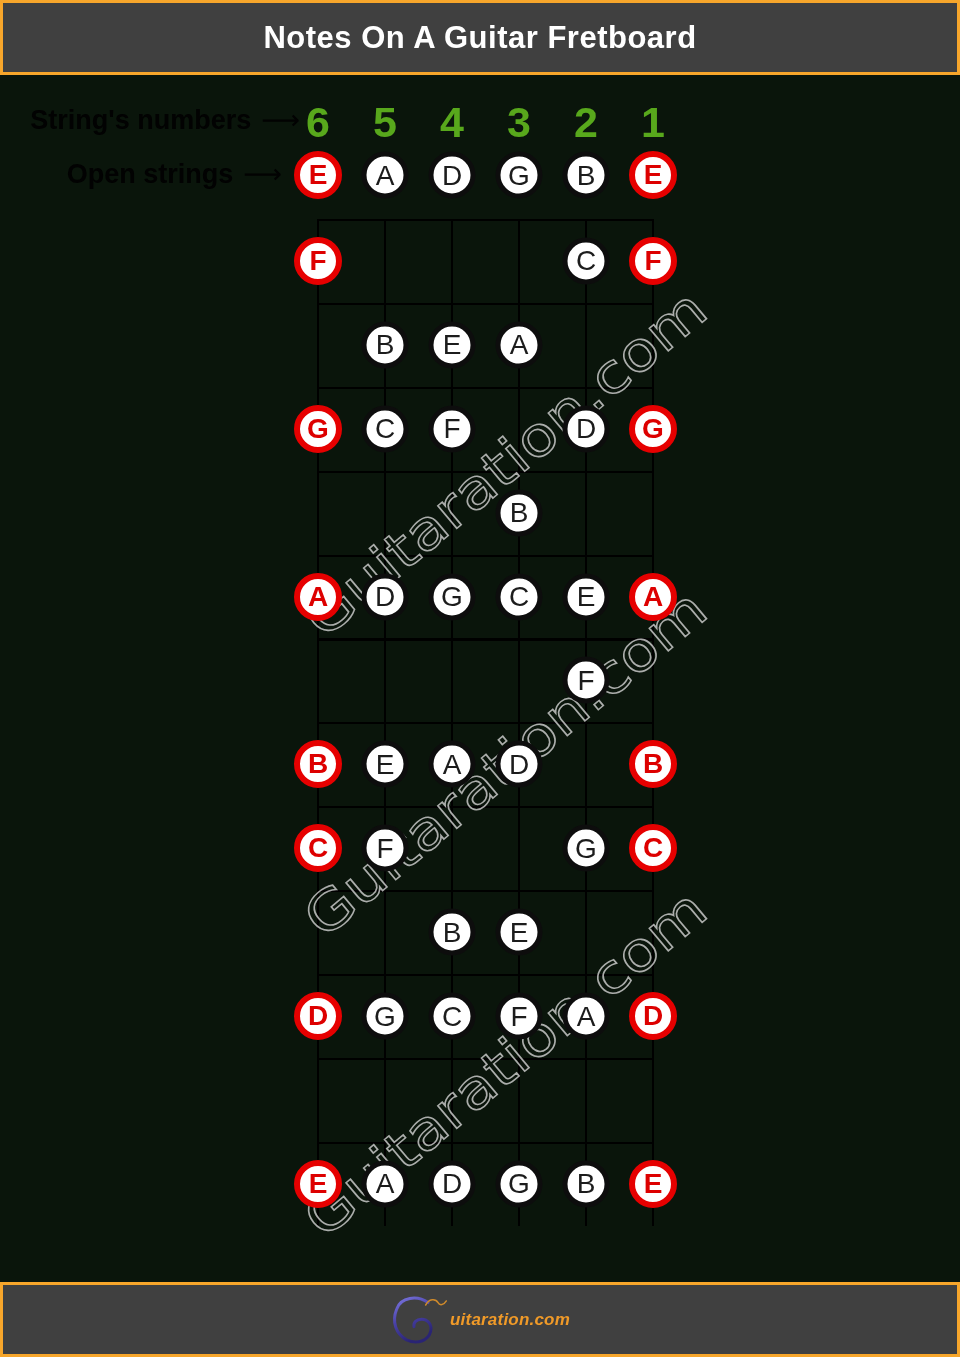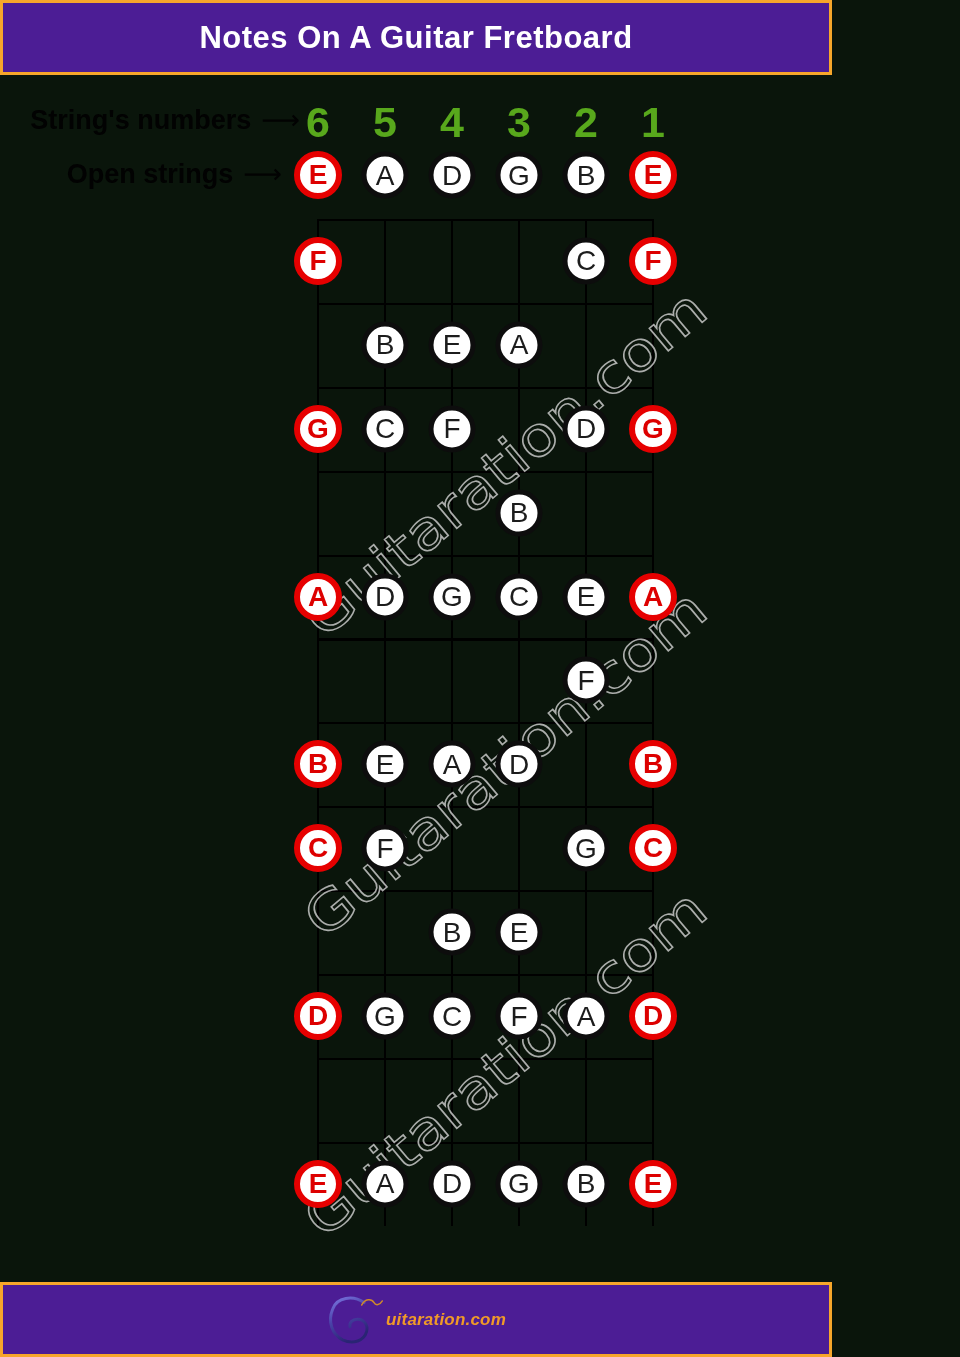--- a/index.html
+++ b/index.html
@@ -5,22 +5,22 @@
   html,body{margin:0;padding:0;background:#000;}
   .page{
     position:relative;
     width:960px;height:1357px;
     background:#0a150b;
     overflow:hidden;
     font-family:"Liberation Sans", sans-serif;
   }
   
   .band{
-    position:absolute;left:0;width:832px;
-    background:#4c1d95;
+    position:absolute;left:0;width:960px;
+    background:#404040;
     border:3px solid #F7A62B;
     box-sizing:border-box;
     display:flex;align-items:center;justify-content:center;
   }
   .band.title-band{top:0;height:75px;}
   .band.footer-band{top:1282px;height:75px;}
   .title-text{
     color:#fff;font-size:31px;font-weight:bold;letter-spacing:.5px;
   }
   

